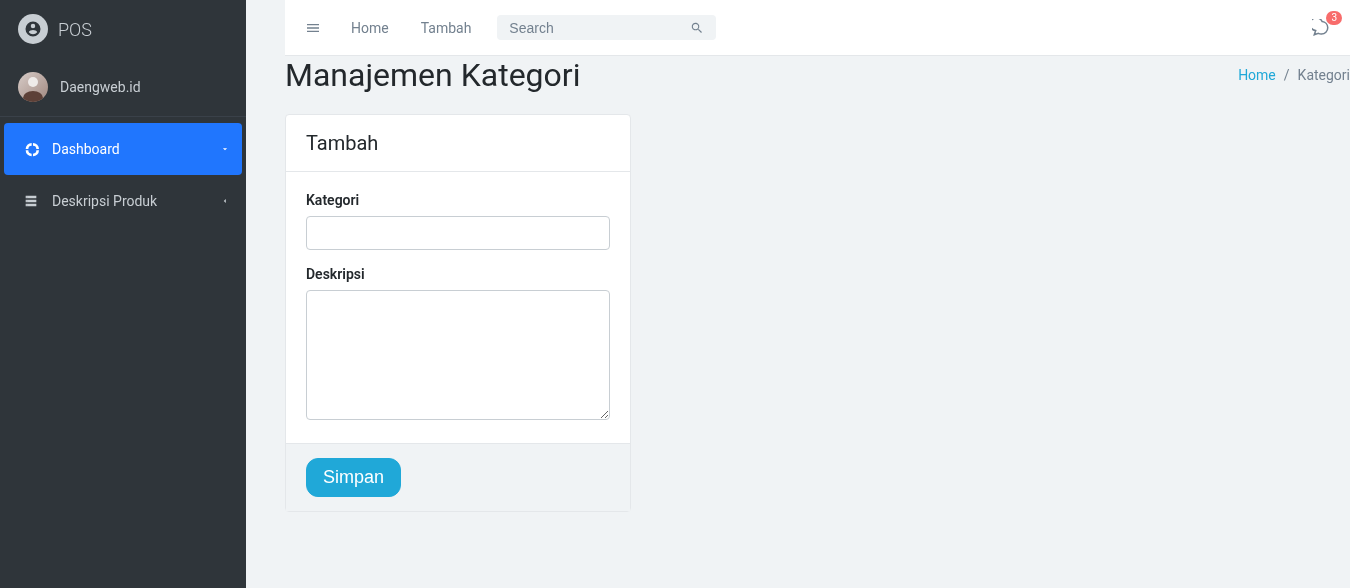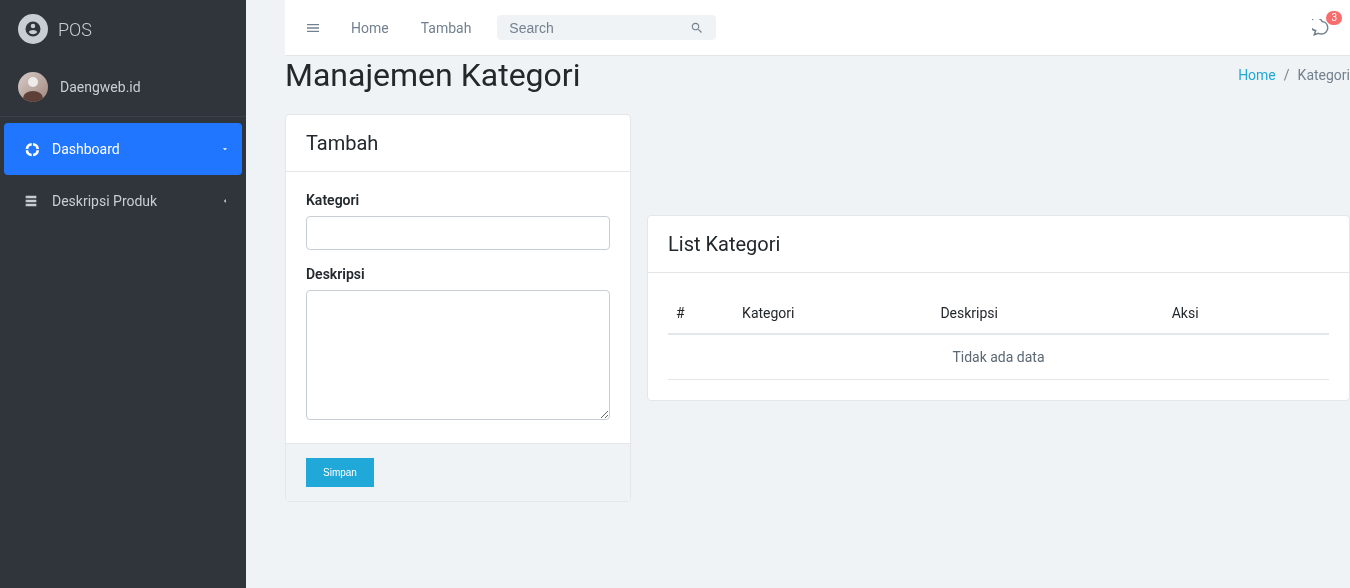--- a/index.html
+++ b/index.html
@@ -264,22 +264,22 @@
     textarea.form-control {
       height: 130px;
       resize: both;
     }
     .btn-primary {
       background: #20a8d8;
       background: #2076fe;
       border: 1px solid #2076fe;
       color: #fff;
       padding: 8px 16px;
-      border-radius: 0;
-      font-size: 10px;
+      border-radius: 12px;
+      font-size: 18px;
       cursor: pointer;
     }
     .btn-primary {
       background: #20a8d8;
       border-color: #20a8d8;
     }
     
     .table {
       width: 100%;
       border-collapse: collapse;
@@ -405,38 +405,16 @@
                 <label class="form-label">Deskripsi</label>
                 <textarea class="form-control" style=""></textarea>
               </div>
             </div>
             <div class="card-footer">
               <button class="btn-primary">Simpan</button>
             </div>
           </div>
         </div>
 
-        <div class="col-8">
-          <div class="card">
-            <div class="card-header">List Kategori</div>
-            <div class="card-body">
-              <table class="table">
-                <thead>
-                  <tr>
-                    <th style="width:10%">#</th>
-                    <th style="width:30%">Kategori</th>
-                    <th style="width:35%">Deskripsi</th>
-                    <th style="width:25%">Aksi</th>
-                  </tr>
-                </thead>
-                <tbody>
-                  <tr>
-                    <td colspan="4" class="empty">Tidak ada data</td>
-                  </tr>
-                </tbody>
-              </table>
-            </div>
-          </div>
-        </div>
       </div>
     </div>
   </div>
 </div>
 
 </body></html>

